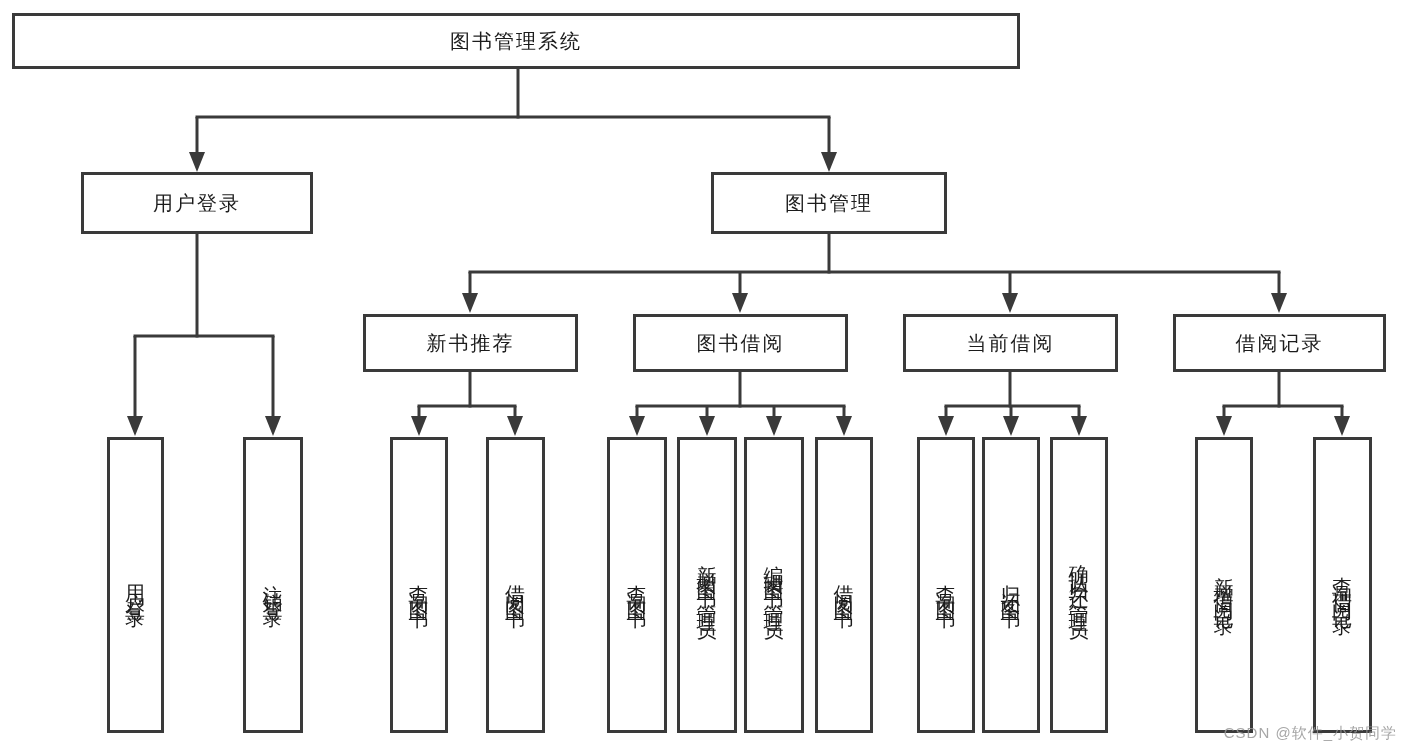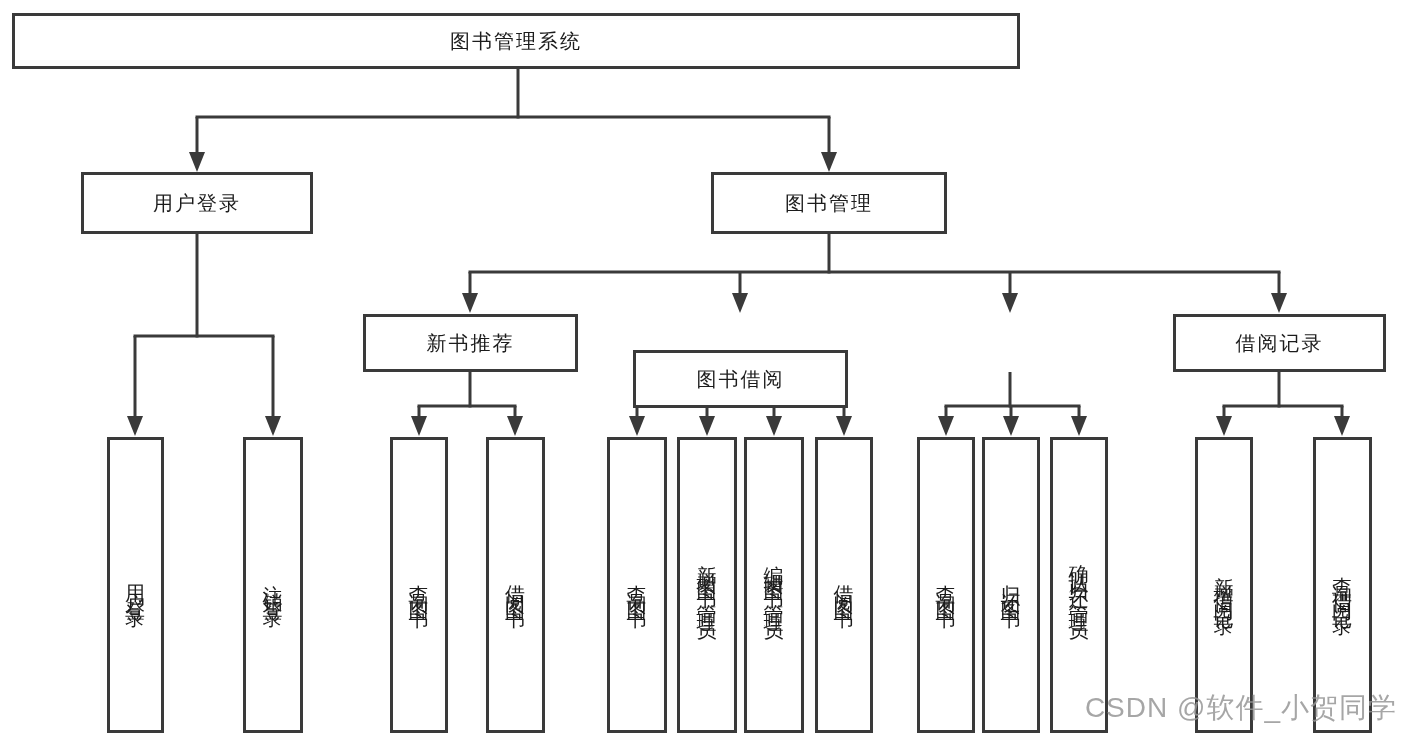--- a/index.html
+++ b/index.html
@@ -30,43 +30,43 @@
     letter-spacing: 8px;
     line-height: 1;
   }
   
   .p-root   { left: 12px;  top: 13px;  width: 1008px; height: 56px; }
   
   .p-user   { left: 81px;  top: 172px; width: 232px; height: 62px; }
   .p-mgmt   { left: 711px; top: 172px; width: 236px; height: 62px; }
   
   .p-new    { left: 363px;  top: 314px; width: 215px; height: 58px; text-align: center; }
-  .p-borrow { left: 633px;  top: 314px; width: 215px; height: 58px; margin-top: 36px; }
+  .p-borrow { left: 633px;  top: 314px; width: 215px; height: 58px; }
   .p-cur    { left: 903px;  top: 314px; width: 215px; height: 58px; }
   .p-rec    { left: 1173px; top: 314px; width: 213px; height: 58px; }
   
   .leaf { top: 437px; height: 296px; }
   .p-l-login   { left: 107px;  width: 57px; }
   .p-l-logout  { left: 243px;  width: 60px; }
   .p-l-q1      { left: 390px;  width: 58px; }
   .p-l-b1      { left: 486px;  width: 59px; }
   .p-l-q2      { left: 607px;  width: 60px; }
   .p-l-add     { left: 677px;  width: 60px; }
   .p-l-edit    { left: 744px;  width: 60px; }
   .p-l-b2      { left: 815px;  width: 58px; }
   .p-l-q3      { left: 917px;  width: 58px; }
   .p-l-ret     { left: 982px;  width: 58px; }
   .p-l-conf    { left: 1050px; width: 58px; }
   .p-l-addrec  { left: 1195px; width: 58px; }
   .p-l-qrec    { left: 1313px; width: 59px; }
   .watermark {
     position: absolute;
     right: 8px;
-    bottom: 20px;
-    font-size: 28px;
+    bottom: 4px;
+    font-size: 15px;
     letter-spacing: 1px;
     color: rgba(150, 150, 150, 0.85);
     white-space: nowrap;
   }
 </style>
 </head>
 <body>
 
 <div class="stage">
 
@@ -146,20 +146,23 @@
   <div class="box hbox p-mgmt">
     <span>图书管理</span>
   </div>
 
   <div class="box hbox p-new">
     <span>新书推荐</span>
   </div>
   <div class="box hbox p-borrow">
     <span>图书借阅</span>
   </div>
+  <div class="box hbox p-cur">
+    <span>当前借阅</span>
+  </div>
   <div class="box hbox p-rec">
     <span>借阅记录</span>
   </div>
 
   <div class="box vbox leaf p-l-login">
     <span>用户登录</span>
   </div>
   <div class="box vbox leaf p-l-logout">
     <span>注销登录</span>
   </div>

